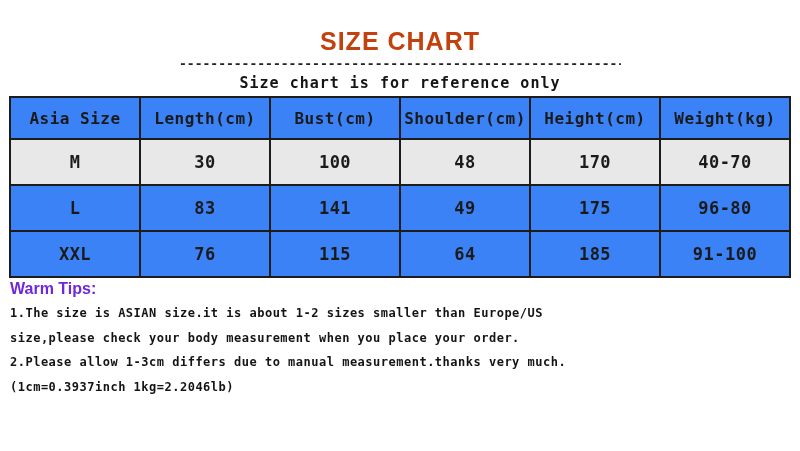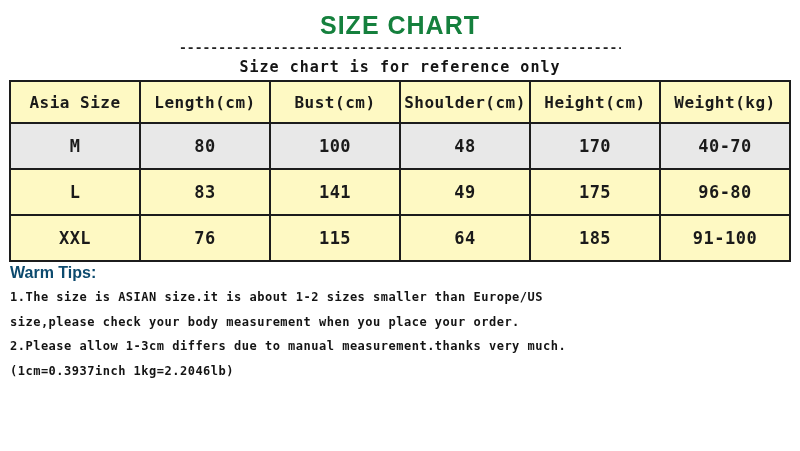--- a/index.html
+++ b/index.html
@@ -5,27 +5,27 @@
   html, body { margin: 0; padding: 0; background: #ffffff; }
   .canvas {
     position: relative;
     width: 800px;
     height: 451px;
     background: #ffffff;
     overflow: hidden;
     color: #111;
   }
   .title {
-    margin-top: 11px;
+    margin-top: 27px;
     text-align: center;
     font-family: "Liberation Sans", sans-serif;
     font-weight: bold;
     font-size: 25px;
     letter-spacing: 1px;
-    color: #15803d;
+    color: #c2410c;
   }
   .divider {
     width: 442px;
     margin: 2px auto 0 auto;
     text-align: center;
     font-family: "DejaVu Sans Mono", monospace;
     font-size: 13px;
     font-weight: bold;
     color: #222;
     line-height: 12px;
@@ -48,31 +48,31 @@
     table-layout: fixed;
     font-family: "DejaVu Sans Mono", monospace;
     color: #1a1a1a;
   }
   .size-table th, .size-table td {
     border: 2px solid #1c1c1c;
     text-align: center;
     vertical-align: middle;
     font-weight: 600;
     padding: 0;
-    background: #fef9c3;
+    background: #3b82f6;
   }
   .size-table th { height: 40px; font-size: 16px; letter-spacing: 0.5px; }
   .size-table td { height: 44px; font-size: 17px; letter-spacing: 0.5px; }
   .size-table tr.zebra td { background: #e8e8e8; }
   .tips { margin: 2px 0 0 10px; }
   .tips-heading {
     font-family: "Liberation Sans", sans-serif;
     font-weight: bold;
     font-size: 16px;
-    color: #0c4a6e;
+    color: #6d28d9;
     margin: 2px 0 3px 0;
   }
   .tip-line {
     font-family: "DejaVu Sans Mono", monospace;
     font-size: 12px;
     font-weight: 600;
     line-height: 24.5px;
     letter-spacing: 0.5px;
     color: #141414;
     white-space: nowrap;
@@ -94,21 +94,21 @@
         <th>Length(cm)</th>
         <th>Bust(cm)</th>
         <th>Shoulder(cm)</th>
         <th>Height(cm)</th>
         <th>Weight(kg)</th>
       </tr>
     </thead>
     <tbody>
       <tr class="zebra">
         <td>M</td>
-        <td>80</td>
+        <td>30</td>
         <td>100</td>
         <td>48</td>
         <td>170</td>
         <td>40-70</td>
       </tr>
       <tr>
         <td>L</td>
         <td>83</td>
         <td>141</td>
         <td>49</td>

